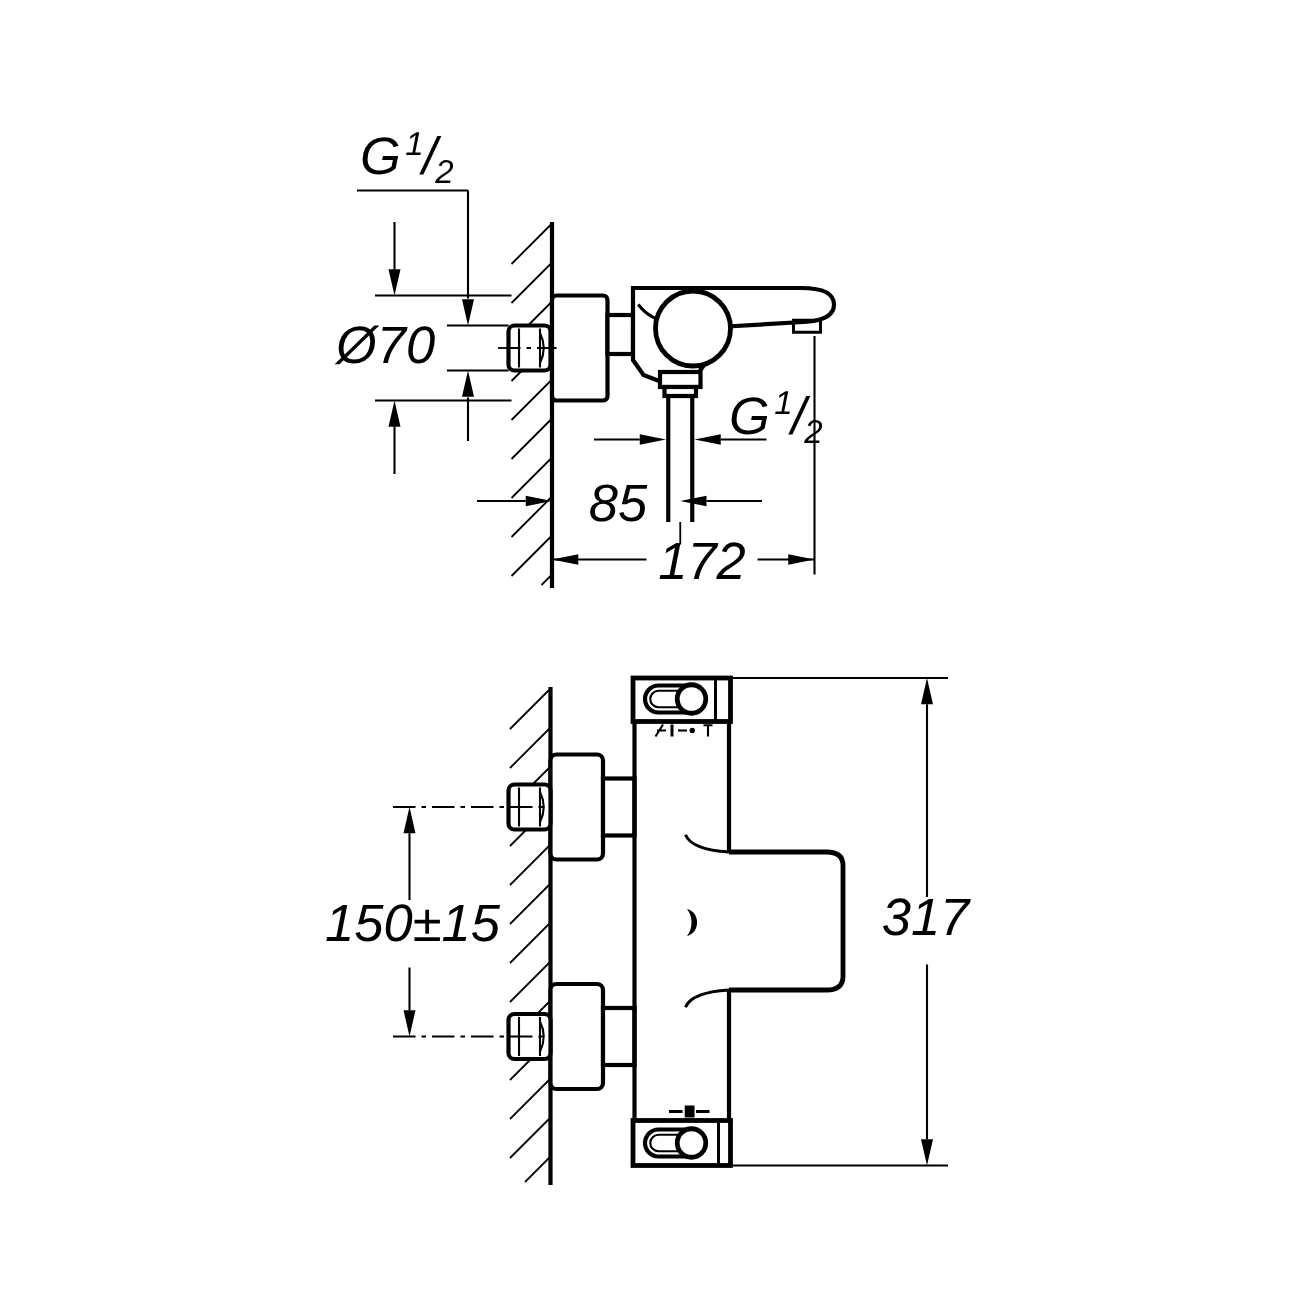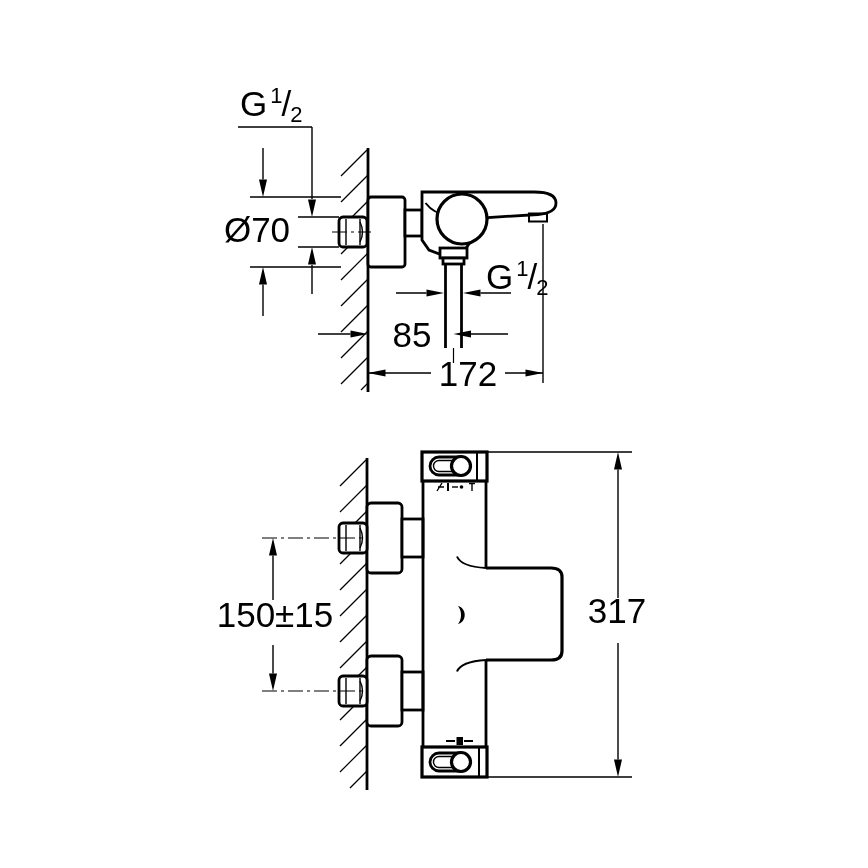--- a/index.html
+++ b/index.html
@@ -1,16 +1,16 @@
 <!DOCTYPE html>
 <html><head>
 <meta charset="utf-8">
 <style>
   html,body{margin:0;padding:0;background:#ffffff;}
-  .frame{width:868px;height:868px;position:relative;background:#ffffff;overflow:hidden;}
+  .frame{width:868px;height:868px;position:relative;background:#ffffff;overflow:hidden;font-style:italic;}
   svg{display:block;}
   text{font-family:"Liberation Sans","DejaVu Sans",sans-serif;fill:#000;}
   .dim{font-size:35px;}
   .frac{font-size:22px;}
   .thick{stroke:#000;stroke-width:2.8;fill:none;}
   .thickf{stroke:#000;stroke-width:2.8;fill:#ffffff;}
   .heavy{stroke:#000;stroke-width:3.2;fill:#ffffff;}
   .med{stroke:#000;stroke-width:2;fill:none;}
   .thin{stroke:#000;stroke-width:1.4;fill:none;}
   .cl{stroke:#000;stroke-width:1.2;fill:none;stroke-dasharray:15 4 3 4;}

